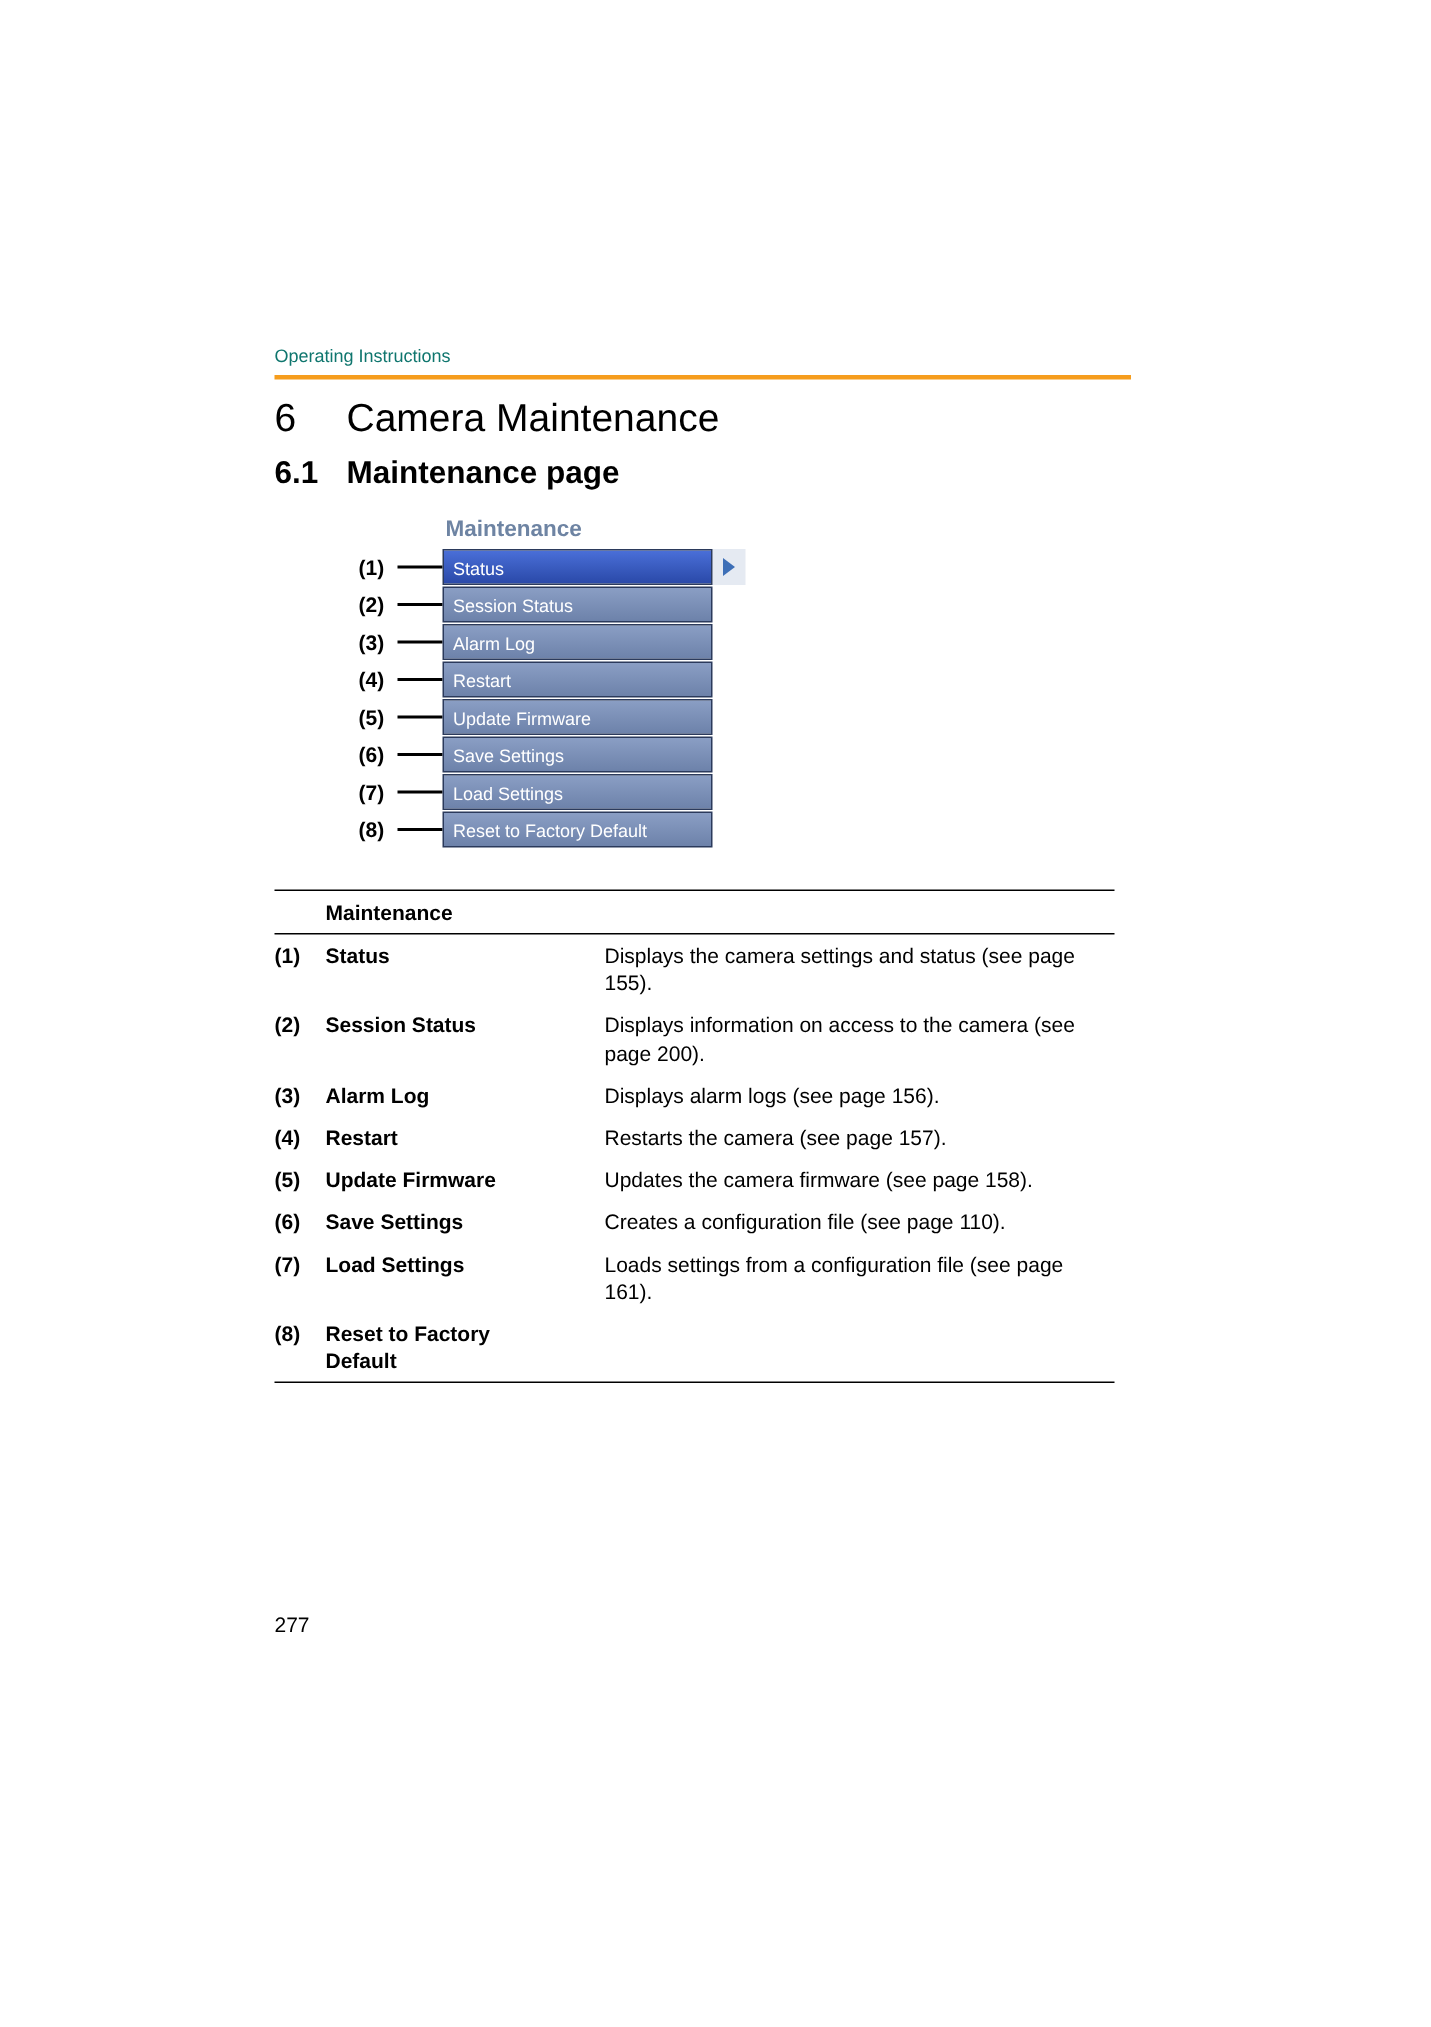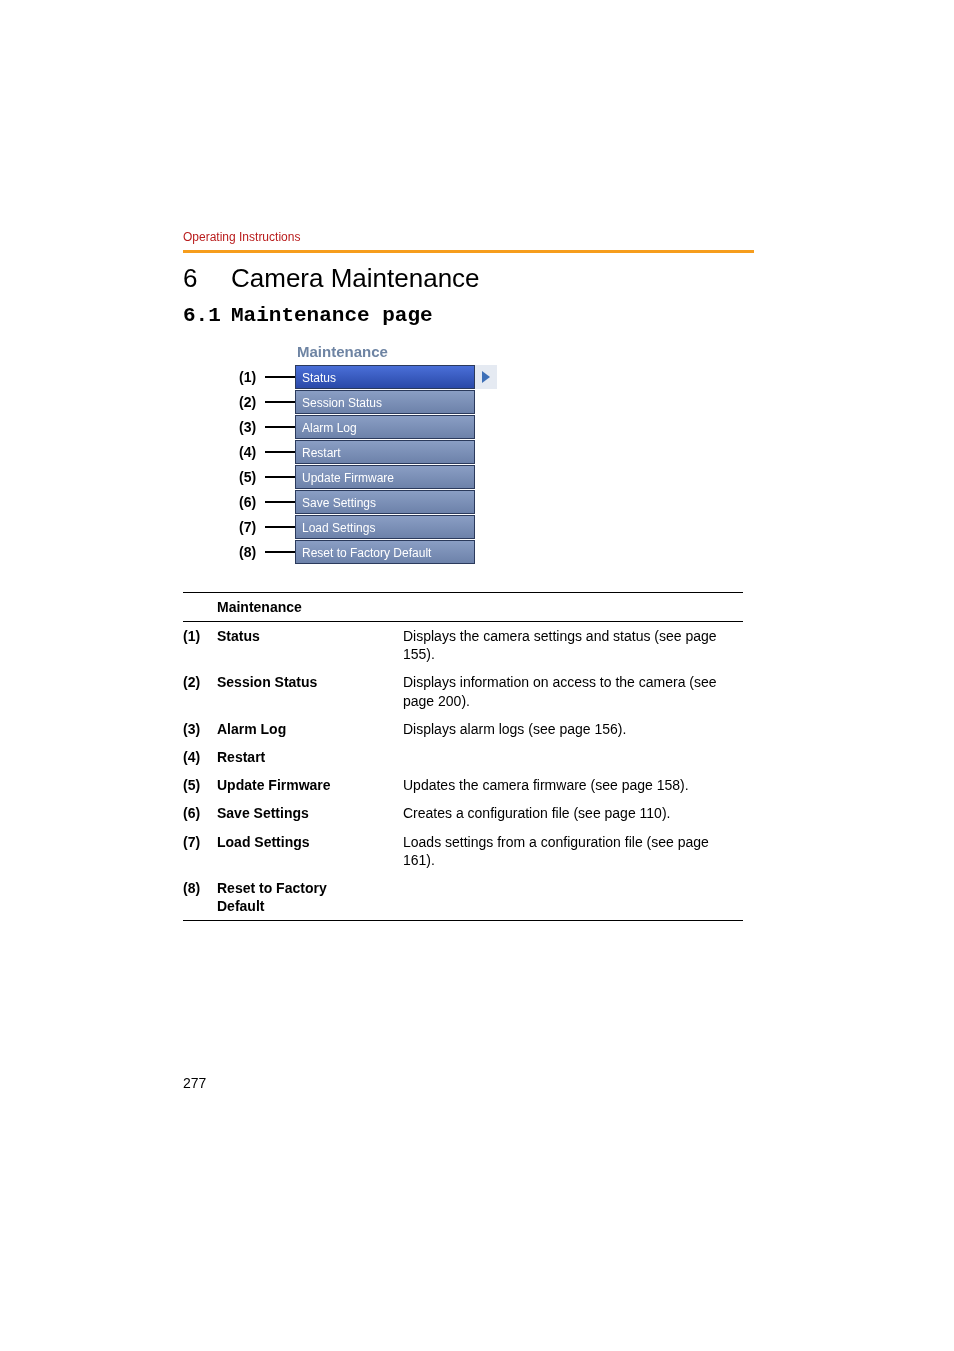--- a/index.html
+++ b/index.html
@@ -11,41 +11,40 @@
   }
   .page {
     width: 954px;
     height: 1351px;
     position: relative;
     box-sizing: border-box;
     padding: 230px 200px 0 183px;
   }
   .running-header {
     font-size: 12px;
-    color: #b91c1c;
+    color: #0f766e;
     margin-bottom: 6px;
   }
   .orange-bar {
     height: 3px;
     background: #f69d1d;
     margin-bottom: 10px;
   }
   .h1 {
     font-size: 26px;
     font-weight: 400;
   }
   .h1 .chapnum {
     display: inline-block;
     width: 48px;
   }
   .h2 {
     font-size: 21px;
     font-weight: 800;
     margin-top: 10px;
-    font-family: Liberation Mono, monospace;
   }
   .h2 .secnum {
     display: inline-block;
     width: 48px;
   }
 
   
   .figure {
     margin: 12px 0 0 56px;
     position: relative;
@@ -230,20 +229,21 @@
       <div class="desc-text">Displays information on access to the camera (see page 200).</div>
     </div>
     <div class="desc-row">
       <div class="desc-num">(3)</div>
       <div class="desc-name">Alarm Log</div>
       <div class="desc-text">Displays alarm logs (see page 156).</div>
     </div>
     <div class="desc-row">
       <div class="desc-num">(4)</div>
       <div class="desc-name">Restart</div>
+      <div class="desc-text">Restarts the camera (see page 157).</div>
     </div>
     <div class="desc-row">
       <div class="desc-num">(5)</div>
       <div class="desc-name">Update Firmware</div>
       <div class="desc-text">Updates the camera firmware (see page 158).</div>
     </div>
     <div class="desc-row">
       <div class="desc-num">(6)</div>
       <div class="desc-name">Save Settings</div>
       <div class="desc-text">Creates a configuration file (see page 110).</div>

